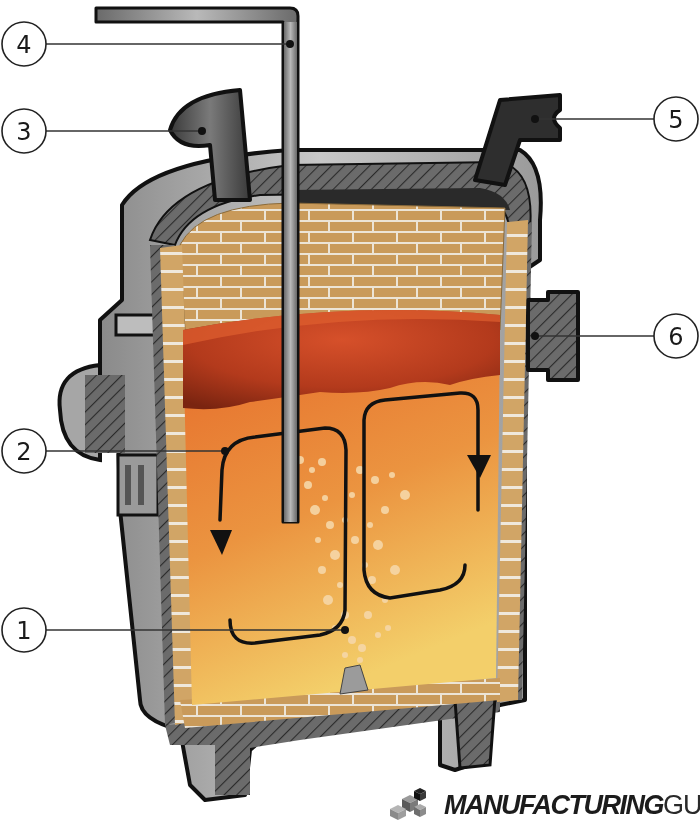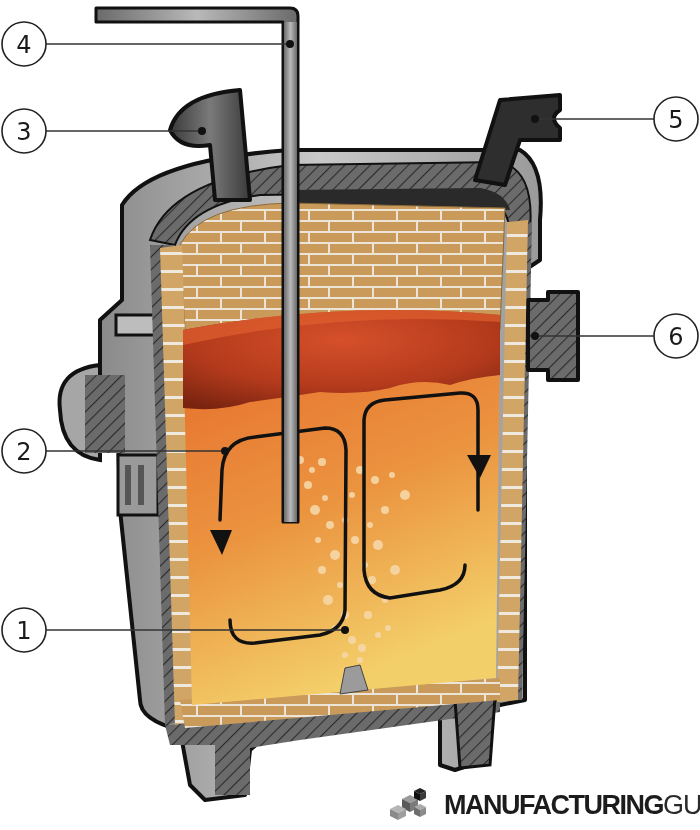--- a/index.html
+++ b/index.html
@@ -1,21 +1,21 @@
 <!DOCTYPE html>
 <html><head>
 <meta charset="utf-8">
 <style>
   html, body { margin:0; padding:0; background:#ffffff; }
   body { width:700px; height:830px; position:relative; overflow:hidden; font-family:"DejaVu Sans", sans-serif; }
   #stage { position:absolute; left:0; top:0; width:700px; height:830px; }
   .callout-num { font-family:"DejaVu Sans", sans-serif; font-size:24px; fill:#1a1a1a; text-anchor:middle; dominant-baseline:central; }
   .logo { position:absolute; left:388px; top:787px; height:36px; display:flex; align-items:center; gap:10px; }
   .logo-text { font-family:"Liberation Sans", sans-serif; font-size:27px; letter-spacing:-1px; color:#1c1c1c; line-height:1; }
-  .logo-bold { font-weight:bold; letter-spacing:-1.5px; }
+  .logo-bold { font-weight:bold; letter-spacing:-1.5px;font-style:italic; }
   .logo-light { font-weight:normal; color:#2a2a2a; }
 </style>
 </head>
 <body>
 
 <svg id="stage" viewBox="0 0 700 830" width="700" height="830" xmlns="http://www.w3.org/2000/svg">
   <defs>
     <pattern id="hatch" patternUnits="userSpaceOnUse" width="9" height="9" patternTransform="rotate(45)">
       <rect width="9" height="9" fill="#6b6b6b"></rect>
       <line x1="0" y1="0" x2="0" y2="9" stroke="#2b2b2b" stroke-width="2.2"></line>

